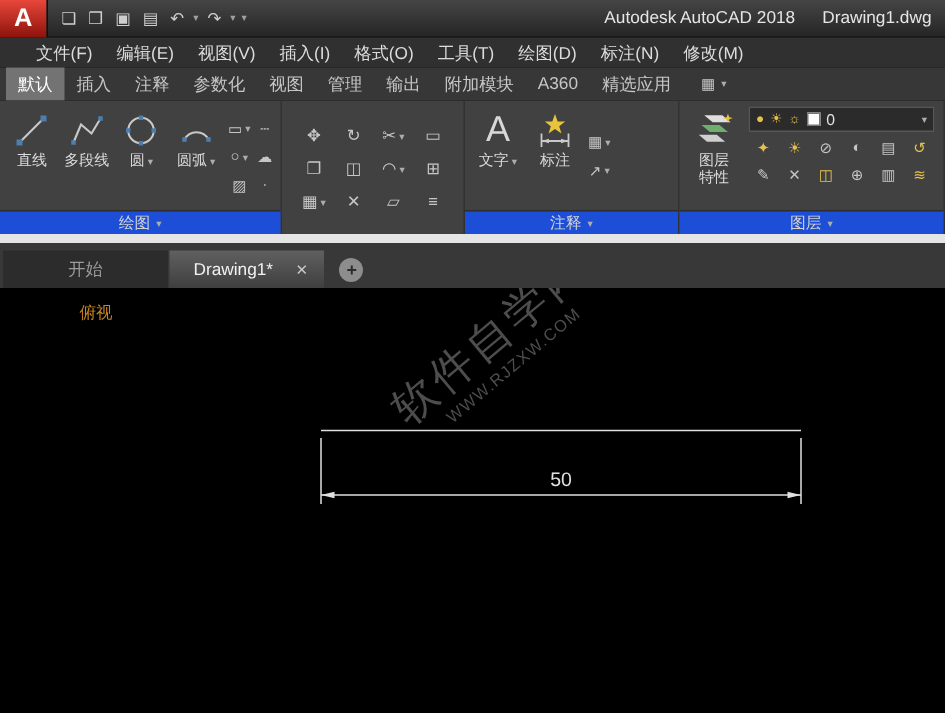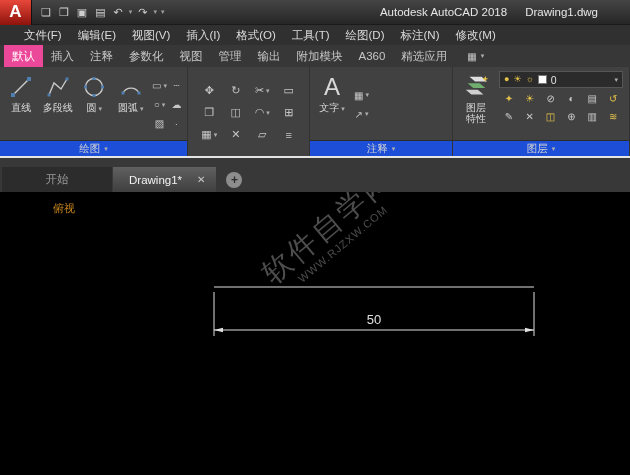--- a/index.html
+++ b/index.html
@@ -6,30 +6,30 @@
   html,body { width:630px; height:475px; overflow:hidden; }
   body { font-family:"Liberation Sans", sans-serif; background:#000; }
   .app { width:630px; height:475px; display:flex; flex-direction:column; }
 
   
   .titlebar { height:25px; background:linear-gradient(#454545,#262626); display:flex; align-items:center; border-bottom:1px solid #1a1a1a; }
   .logo { width:32px; height:25px; background:linear-gradient(#e8473a,#8d130c); color:#fff; font-weight:bold; font-size:17px; display:flex; align-items:center; justify-content:center; border-right:1px solid #111; }
   .qat { display:flex; align-items:center; margin-left:5px; }
   .qbtn { color:#cfcfcf; font-size:11px; height:20px; padding:0 4px; display:flex; align-items:center; }
   .qarrow { color:#9f9f9f; font-size:7px; padding:0 2px; }
-  .title-text { margin-left:auto; margin-right:32px; color:#e6e6e6; font-size:11.5px; display:flex; gap:18px; white-space:nowrap; }
+  .title-text { margin-left:auto; margin-right:9px; color:#e6e6e6; font-size:11.5px; display:flex; gap:18px; white-space:nowrap; }
 
   
   .menubar { height:20px; background:#303030; display:flex; align-items:center; padding-left:16px; }
   .menu-item { color:#dcdcdc; font-size:11.5px; padding:0 8px; height:100%; display:flex; align-items:center; white-space:nowrap; }
 
   
   .tabrow { height:22px; background:#373737; display:flex; align-items:stretch; padding-left:4px; }
   .rtab { padding:0 8px; font-size:11.5px; color:#c6c6c6; display:flex; align-items:center; white-space:nowrap; }
-  .rtab.active { background:#ec4899; color:#ffffff; }
+  .rtab.active { background:#737373; color:#ffffff; }
   .ribbon-opts { margin-left:8px; display:flex; align-items:center; color:#c6c6c6; font-size:10px; gap:2px; padding:0 4px; }
   .arrow-after::after { content:"▾"; font-size:7px; color:#adadad; margin-left:2px; }
 
   
   .ribbon { height:89px; background:#414141; display:flex; }
   .panel { display:flex; flex-direction:column; border-right:1px solid #323232; }
   .p-draw { width:188px; } .p-modify { width:122px; } .p-annotate { width:143px; } .p-layers { flex:1; }
   .panel-body { flex:1; display:flex; padding:2px 2px 0 3px; }
   .panel-foot { height:16px; background:#1d4ed8; border-top:1px solid #2d2d2d; color:#d2d2d2; font-size:10.5px; display:flex; align-items:center; justify-content:center; }
   .panel-foot::after { content:"▾"; font-size:7px; color:#adadad; margin-left:4px; }
@@ -52,21 +52,21 @@
   .layers-body { display:flex; padding:2px 4px 0 4px; flex:1; }
   .layer-right { flex:1; display:flex; flex-direction:column; gap:3px; padding:2px 2px 0 4px; }
   .layer-combo { height:17px; background:#2b2b2b; border:1px solid #565656; display:flex; align-items:center; gap:4px; padding:0 4px; }
   .combo-ic { font-size:9px; color:#e4c24a; line-height:9px; }
   .swatch { width:9px; height:9px; background:#ffffff; border:1px solid #777; }
   .combo-val { font-size:10.5px; color:#e0e0e0; flex:1; }
   .combo-arrow { font-size:7px; color:#adadad; }
   .layer-tools { display:grid; grid-template-columns:repeat(6,1fr); justify-items:center; gap:4px 1px; }
 
   
-  .filetabs { height:36px; background:#383838; display:flex; align-items:flex-end; padding-left:2px; border-top:2px solid #e5e5e5; }
+  .filetabs { height:36px; background:#383838; display:flex; align-items:flex-end; padding-left:2px; border-top:6px solid #e5e5e5; }
   .ftab { height:25px; display:flex; align-items:center; font-size:11.5px; margin-right:1px;justify-content:space-between; }
   .ftab-start { background:#2c2c2c; color:#9b9b9b; width:110px; justify-content:center; }
   .ftab-active { background:linear-gradient(#606060,#3f3f3f); color:#f2f2f2; padding:0 8px 0 16px; }
   .ftab-close { margin-left:12px; color:#c9c9c9; font-size:10px; padding:1px 3px; }
   .ftab-new { width:16px; height:16px; border-radius:50%; background:#8d8d8d; color:#2c2c2c; font-size:12px; font-weight:bold; display:flex; align-items:center; justify-content:center; margin:0 0 4px 9px; line-height:14px; }
 
   
   .canvas { flex:1; position:relative; background:#000; overflow:hidden;margin-left:44px; }
   .view-label { position:absolute; left:9px; top:9px; color:#c8861e; font-size:11px; }
   .watermark { position:absolute; left:188px; top:16px; width:200px; text-align:center; transform:rotate(-40deg); color:#565656; opacity:.9; }
@@ -216,20 +216,33 @@
     </div>
 
     <div class="panel p-annotate">
       <div class="panel-body">
         <div class="bigbtn">
           <span class="bicon">
             <span class="texticon">A</span>
           </span>
           <span class="blabel arrow-after">文字</span>
         </div>
+        <div class="bigbtn">
+          <span class="bicon">
+            <svg class="svgicon" width="26" height="26" viewBox="0 0 26 26">
+                <line x1="4" y1="20" x2="22" y2="20" stroke="#c9c9c9" stroke-width="1.2"></line>
+                <line x1="4" y1="15" x2="4" y2="24" stroke="#c9c9c9" stroke-width="1.2"></line>
+                <line x1="22" y1="15" x2="22" y2="24" stroke="#c9c9c9" stroke-width="1.2"></line>
+                <polygon points="4,20 9,18.5 9,21.5" fill="#c9c9c9"></polygon>
+                <polygon points="22,20 17,18.5 17,21.5" fill="#c9c9c9"></polygon>
+                <polygon points="13,2 14.8,7 19.8,7 15.8,10.2 17.3,15 13,12 8.7,15 10.2,10.2 6.2,7 11.2,7" fill="#e8c33c"></polygon>
+              </svg>
+          </span>
+          <span class="blabel">标注</span>
+        </div>
         <div class="smallcol">
           <div class="srow">
               <span class="sicon arrow-after">▦</span>
             </div>
           <div class="srow">
               <span class="sicon arrow-after">↗</span>
             </div>
         </div>
       </div>
       <div class="panel-foot">

